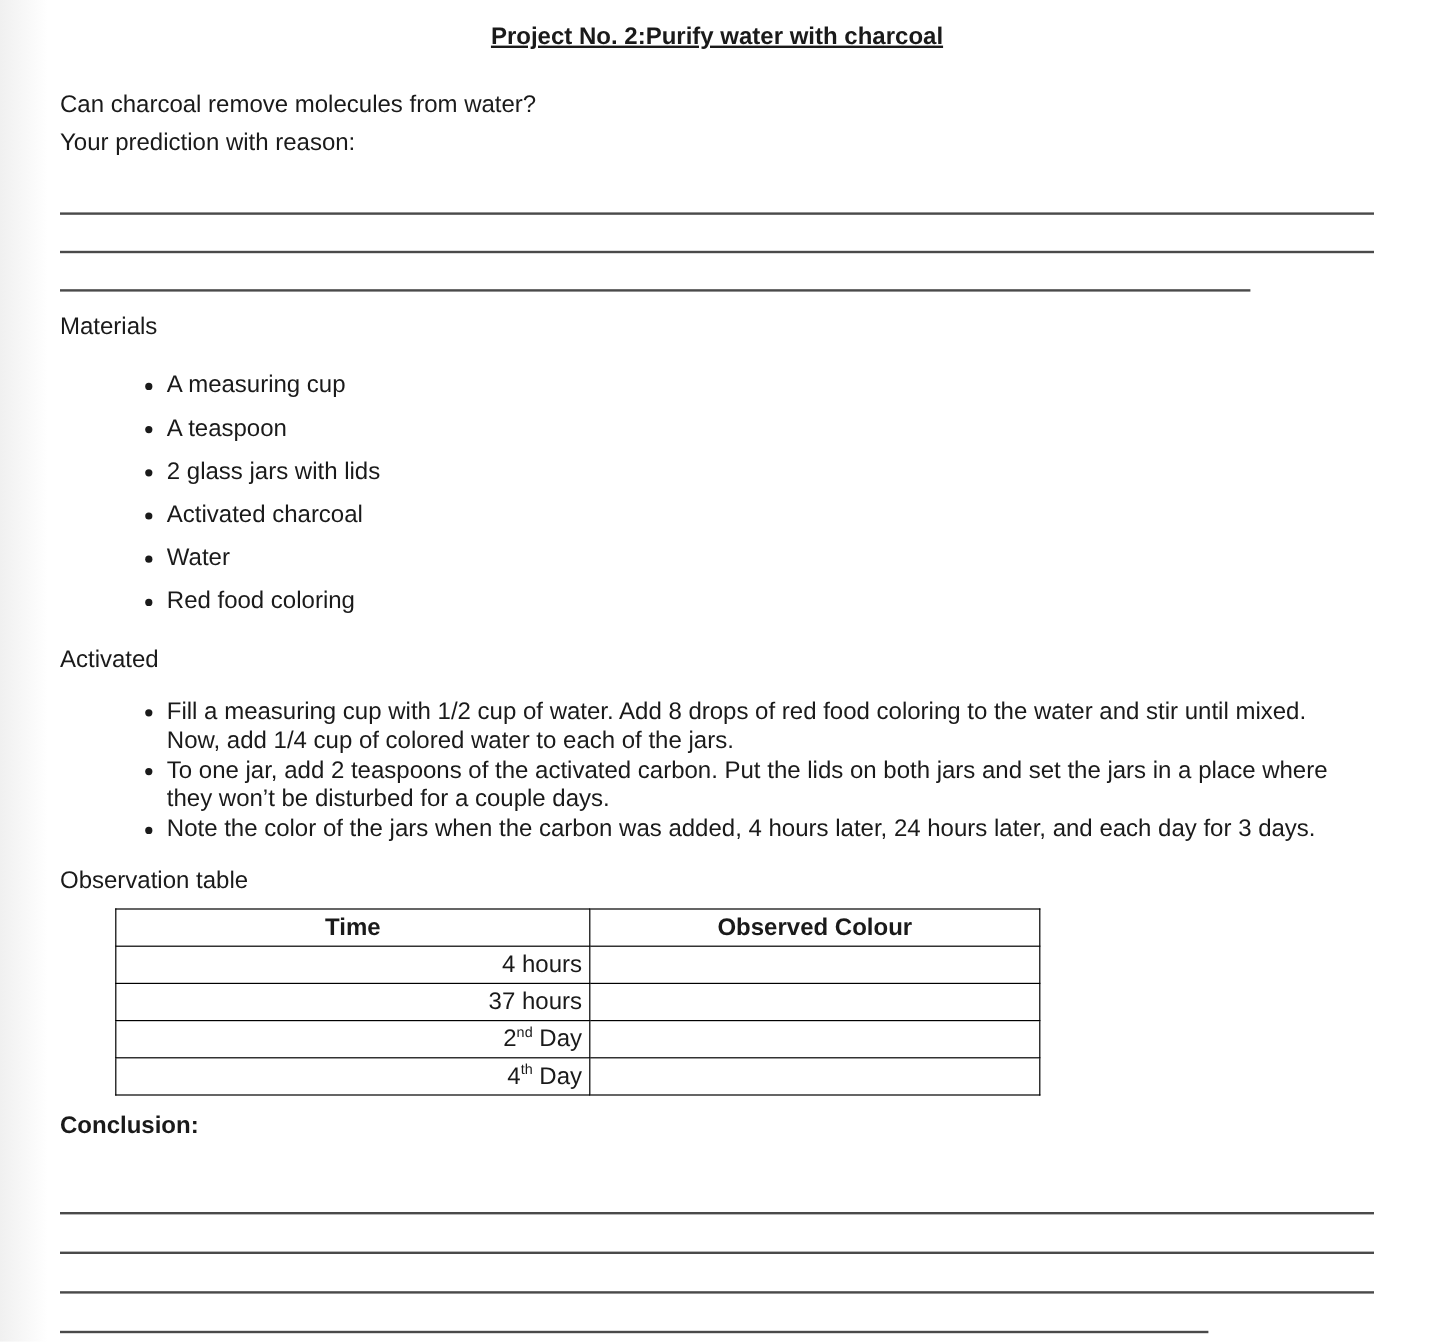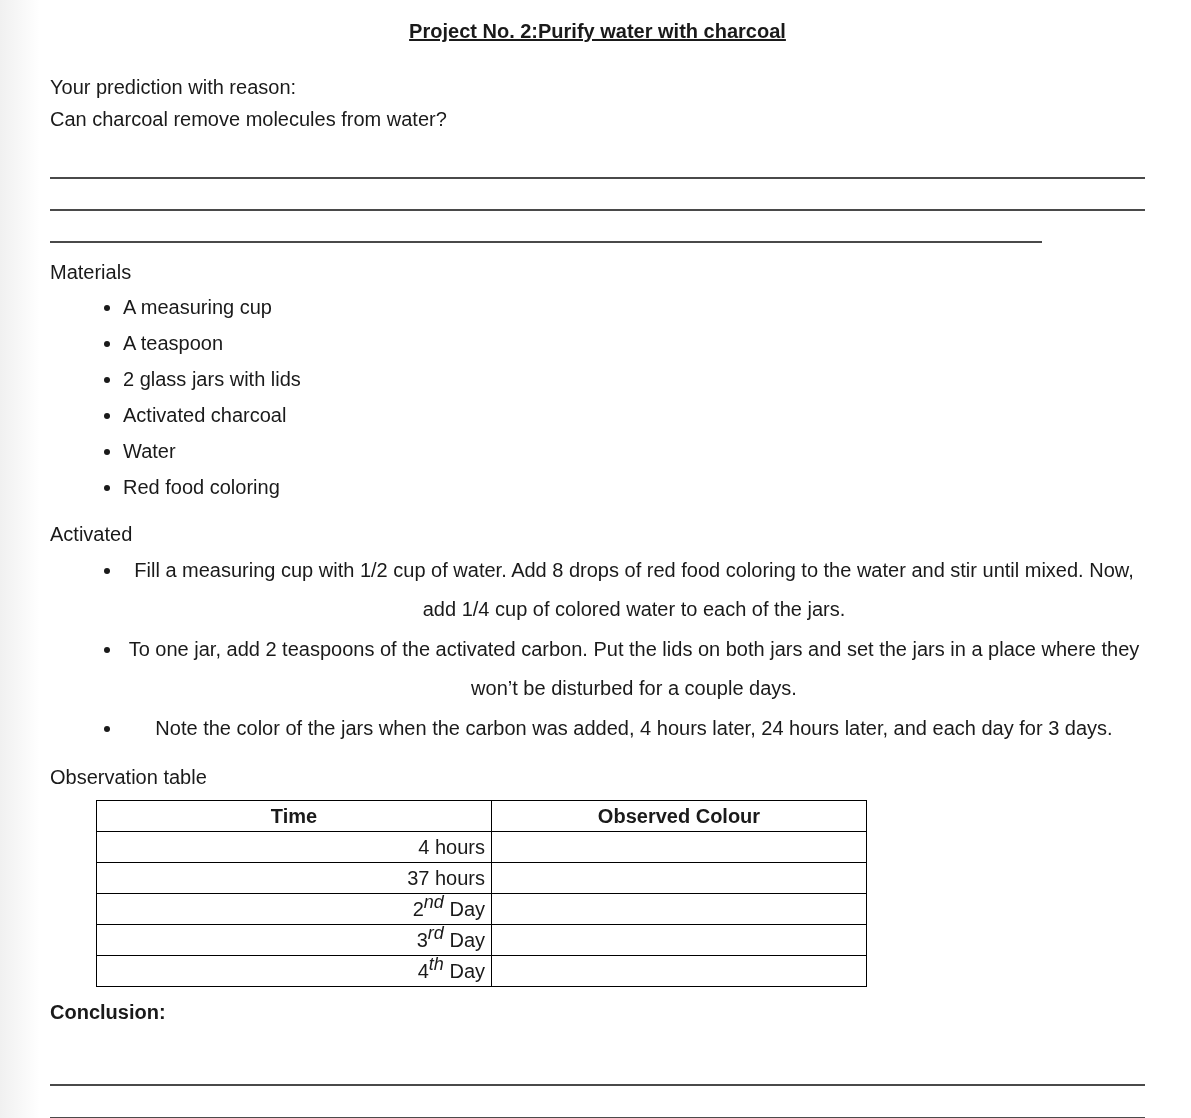--- a/index.html
+++ b/index.html
@@ -34,67 +34,66 @@
     border-bottom: 2px solid #4a4a4a;
   }
   .rule.short-91 { width: 90.6%; }
   .rule.short-87 { width: 87.4%; }
   .section-heading {
     font-weight: normal;
     margin: 14px 0 2px 0;
     line-height: 30px;
   }
   ul.bullet-list {
-    margin: 0;
+    margin: 16px;
     padding: 0 0 0 73px;
     list-style: disc outside;
   }
   ul.materials li { line-height: 36px; }
-  ul.procedure li { line-height: 39px; margin-bottom: 1px; text-align: center; }
+  ul.procedure li { line-height: 24px; margin-bottom: 1px; }
   .obs-table {
     border-collapse: collapse;
     margin: 8px 16px 0 46px;
   }
   .obs-table th, .obs-table td {
     border: 1px solid #000;
     padding: 0 6px;
     font-size: 20px;
   }
   .obs-table th {
     font-weight: bold;
     text-align: center;
     height: 30px;
   }
   .obs-table td { height: 30px; }
   .col-time  { width: 382px; }
   .col-obs   { width: 362px; }
   td.time-cell { text-align: right; }
   td.observed-cell { background: #fff; }
   sup.ord {
-    font-size: 18px;
+    font-size: 12px;
     line-height: 0;
-    font-style: italic;
   }
   .conclusion-heading {
     font-weight: bold;
     margin-top: 10px;
     line-height: 30px;
   }
   .conclusion-rules { margin-top: 26px; }
   .conclusion-rules .rule { height: 31px; }
 </style>
 </head>
 <body>
 
 <div class="page">
 
   <div class="doc-title">Project No. 2:Purify water with charcoal</div>
 
+  <div class="intro-line">Can charcoal remove molecules from water?</div>
   <div class="intro-line">Your prediction with reason:</div>
-  <div class="intro-line">Can charcoal remove molecules from water?</div>
 
   <div class="rules">
     <div class="rule"></div>
     <div class="rule"></div>
     <div class="rule short-91"></div>
   </div>
 
   <div class="section-heading">Materials</div>
   <ul class="bullet-list materials">
     <li>A measuring cup</li>
@@ -126,24 +125,20 @@
     </tr>
     <tr>
       <td class="time-cell"><span>37</span><sup class="ord"></sup><span> hours</span></td>
       <td class="observed-cell"></td>
     </tr>
     <tr>
       <td class="time-cell"><span>2</span><sup class="ord">nd</sup><span> Day</span></td>
       <td class="observed-cell"></td>
     </tr>
     <tr>
-      <td class="time-cell"><span>3</span><sup class="ord">rd</sup><span> Day</span></td>
-      <td class="observed-cell"></td>
-    </tr>
-    <tr>
       <td class="time-cell"><span>4</span><sup class="ord">th</sup><span> Day</span></td>
       <td class="observed-cell"></td>
     </tr>
   </tbody>
     </table>
 
   <div class="conclusion-heading">Conclusion:</div>
 
   <div class="conclusion-rules">
     <div class="rule"></div>

